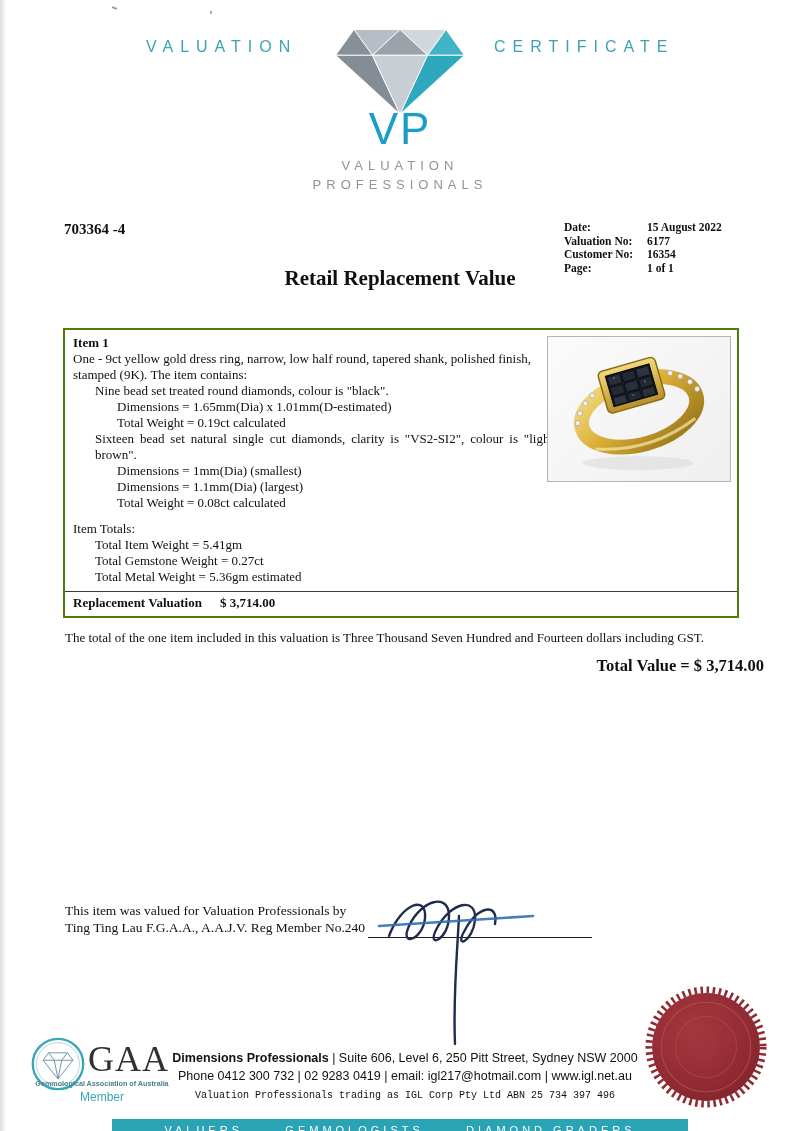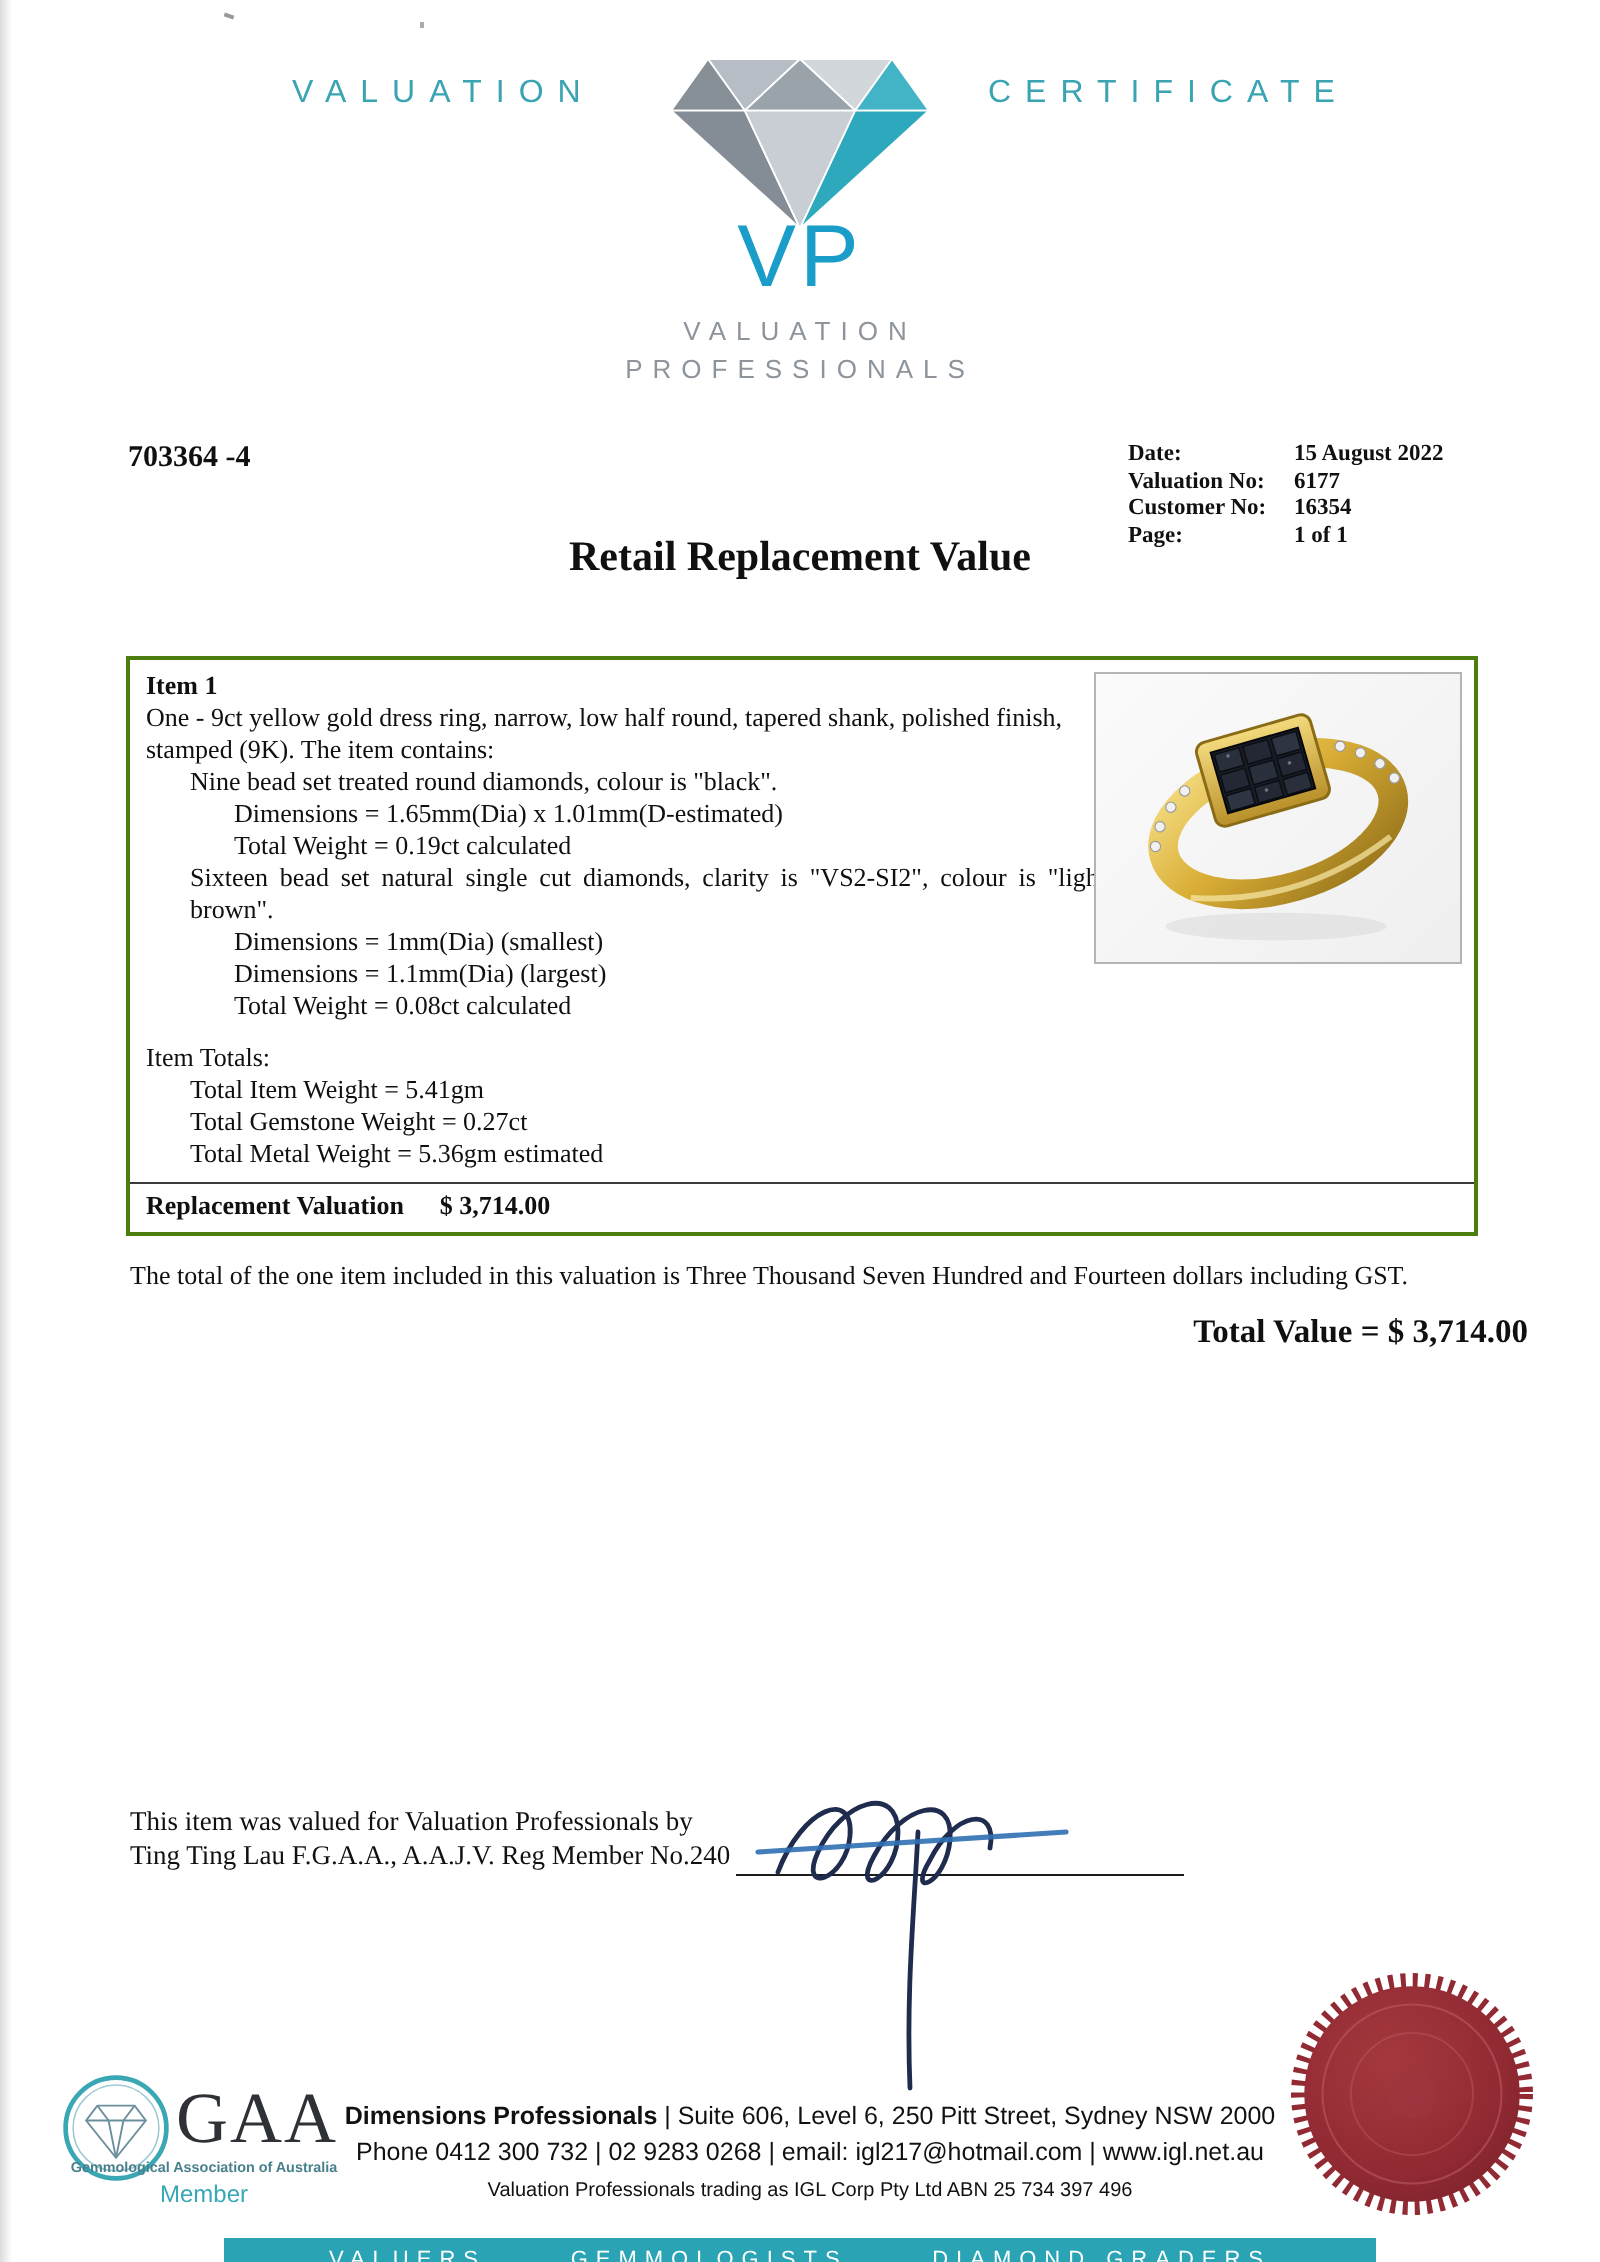--- a/index.html
+++ b/index.html
@@ -61,21 +61,21 @@
   .gaa-acronym{position:absolute;left:88px;top:1038px;font-size:36px;letter-spacing:1px;color:#2e3237;}
   .gaa-name{position:absolute;left:24px;top:1079px;width:156px;text-align:center;
             font-family:"Liberation Sans",sans-serif;font-size:7.2px;color:#48808d;font-weight:bold;}
   .gaa-member{position:absolute;left:24px;top:1090px;width:156px;text-align:center;
               font-family:"Liberation Sans",sans-serif;font-size:12px;color:#3aa7b5;}
   .footer-text{position:absolute;left:165px;top:1051px;width:480px;text-align:center;
                font-family:"Liberation Sans",sans-serif;color:#111;}
   .footer-l1{font-size:12.5px;margin-bottom:4px;}
   .footer-l1 .b{font-weight:bold;}
   .footer-l2{font-size:12.5px;margin-bottom:7px;}
-  .footer-l3{font-size:10px;}
+  .footer-l3{font-size:10px;font-family:Liberation Mono, monospace;}
   .seal{position:absolute;left:645px;top:986px;opacity:0.96;}
   .banner{position:absolute;left:112px;top:1119px;width:576px;height:22px;background:#2aa3b5;
           color:#fff;font-family:"Liberation Sans",sans-serif;font-size:11px;letter-spacing:4px;
           line-height:22px;text-align:center;white-space:pre;overflow:hidden;}
 </style>
 </head>
 <body>
 
 <div class="page">
 
@@ -211,21 +211,21 @@
     </g>
   </svg>
   <div class="gaa-acronym">GAA</div>
   <div class="gaa-name">Gemmological Association of Australia</div>
   <div class="gaa-member">Member</div>
 
   <div class="footer-text">
     <div class="footer-l1">
       <span class="b">Dimensions Professionals</span><span> | Suite 606, Level 6, 250 Pitt Street, Sydney NSW 2000</span>
     </div>
-    <div class="footer-l2">Phone 0412 300 732  |  02 9283 0268  |  email: igl217@hotmail.com  |  www.igl.net.au</div>
+    <div class="footer-l2">Phone 0412 300 732  |  02 9283 0419  |  email: igl217@hotmail.com  |  www.igl.net.au</div>
     <div class="footer-l3">Valuation Professionals trading as IGL Corp Pty Ltd  ABN 25 734 397 496</div>
   </div>
 
   <svg class="seal" width="122" height="122" viewBox="0 0 120 120">
     <defs>
       <radialGradient id="sealg" cx="0.4" cy="0.35" r="0.85">
         <stop offset="0" stop-color="#a23038"></stop>
           <stop offset="0.6" stop-color="#8e222b"></stop>
           <stop offset="1" stop-color="#731820"></stop>
       </radialGradient>

